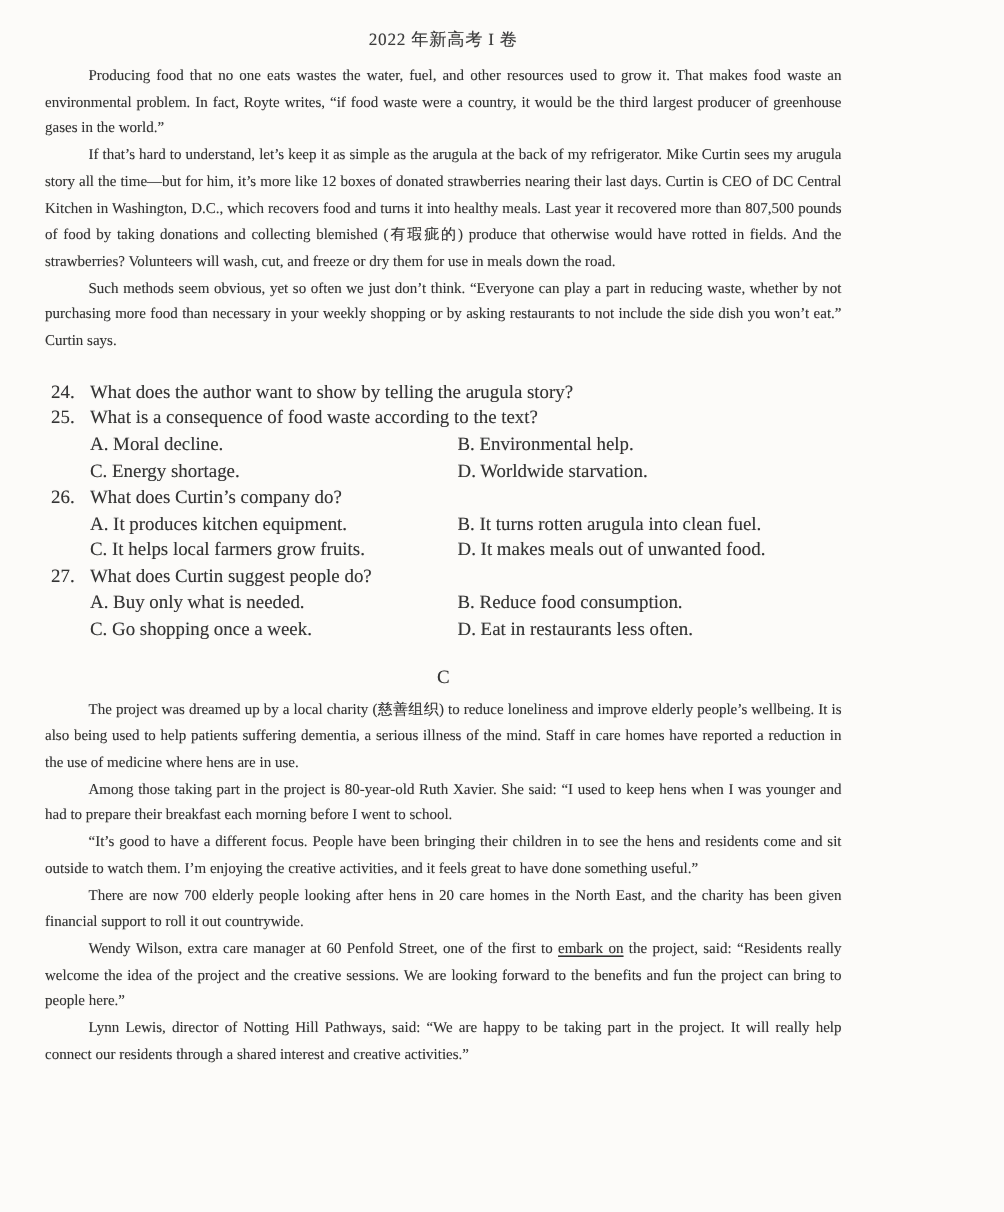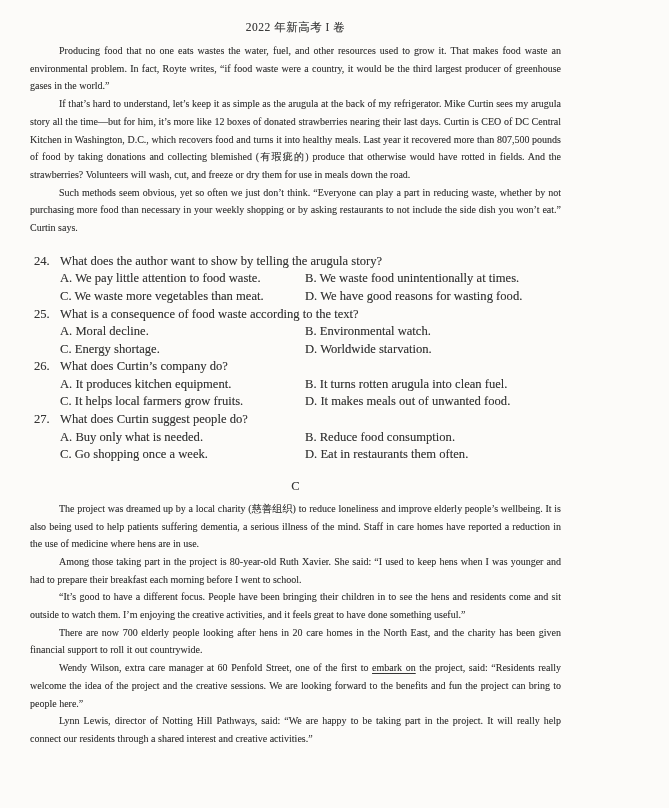--- a/index.html
+++ b/index.html
@@ -60,34 +60,28 @@
     <p class="para">Producing food that no one eats wastes the water, fuel, and other resources used to grow it. That makes food waste an environmental problem. In fact, Royte writes, “if food waste were a country, it would be the third largest producer of greenhouse gases in the world.”</p>
     <p class="para">If that’s hard to understand, let’s keep it as simple as the arugula at the back of my refrigerator. Mike Curtin sees my arugula story all the time—but for him, it’s more like 12 boxes of donated strawberries nearing their last days. Curtin is CEO of DC Central Kitchen in Washington, D.C., which recovers food and turns it into healthy meals. Last year it recovered more than 807,500 pounds of food by taking donations and collecting blemished (有瑕疵的) produce that otherwise would have rotted in fields. And the strawberries? Volunteers will wash, cut, and freeze or dry them for use in meals down the road.</p>
     <p class="para">Such methods seem obvious, yet so often we just don’t think. “Everyone can play a part in reducing waste, whether by not purchasing more food than necessary in your weekly shopping or by asking restaurants to not include the side dish you won’t eat.” Curtin says.</p>
   </div>
 
   <div class="questions">
 
     <div class="question">
       <span class="qnum">24.</span>
       <div>What does the author want to show by telling the arugula story?</div>
-      <div class="opts">
-        <div class="opt">A. We pay little attention to food waste.</div>
-        <div class="opt">B. We waste food unintentionally at times.</div>
-        <div class="opt">C. We waste more vegetables than meat.</div>
-        <div class="opt">D. We have good reasons for wasting food.</div>
-      </div>
     </div>
 
     <div class="question">
       <span class="qnum">25.</span>
       <div>What is a consequence of food waste according to the text?</div>
       <div class="opts">
         <div class="opt">A. Moral decline.</div>
-        <div class="opt">B. Environmental watch.</div>
+        <div class="opt">B. Environmental help.</div>
         <div class="opt">C. Energy shortage.</div>
         <div class="opt">D. Worldwide starvation.</div>
       </div>
     </div>
 
     <div class="question">
       <span class="qnum">26.</span>
       <div>What does Curtin’s company do?</div>
       <div class="opts">
         <div class="opt">A. It produces kitchen equipment.</div>
@@ -97,21 +91,21 @@
       </div>
     </div>
 
     <div class="question">
       <span class="qnum">27.</span>
       <div>What does Curtin suggest people do?</div>
       <div class="opts">
         <div class="opt">A. Buy only what is needed.</div>
         <div class="opt">B. Reduce food consumption.</div>
         <div class="opt">C. Go shopping once a week.</div>
-        <div class="opt">D. Eat in restaurants them often.</div>
+        <div class="opt">D. Eat in restaurants less often.</div>
       </div>
     </div>
 
   </div>
 
   <div class="section-head">C</div>
 
   <div>
     <p class="para">The project was dreamed up by a local charity (慈善组织) to reduce loneliness and improve elderly people’s wellbeing. It is also being used to help patients suffering dementia, a serious illness of the mind. Staff in care homes have reported a reduction in the use of medicine where hens are in use.</p>
     <p class="para">Among those taking part in the project is 80-year-old Ruth Xavier. She said: “I used to keep hens when I was younger and had to prepare their breakfast each morning before I went to school.</p>

